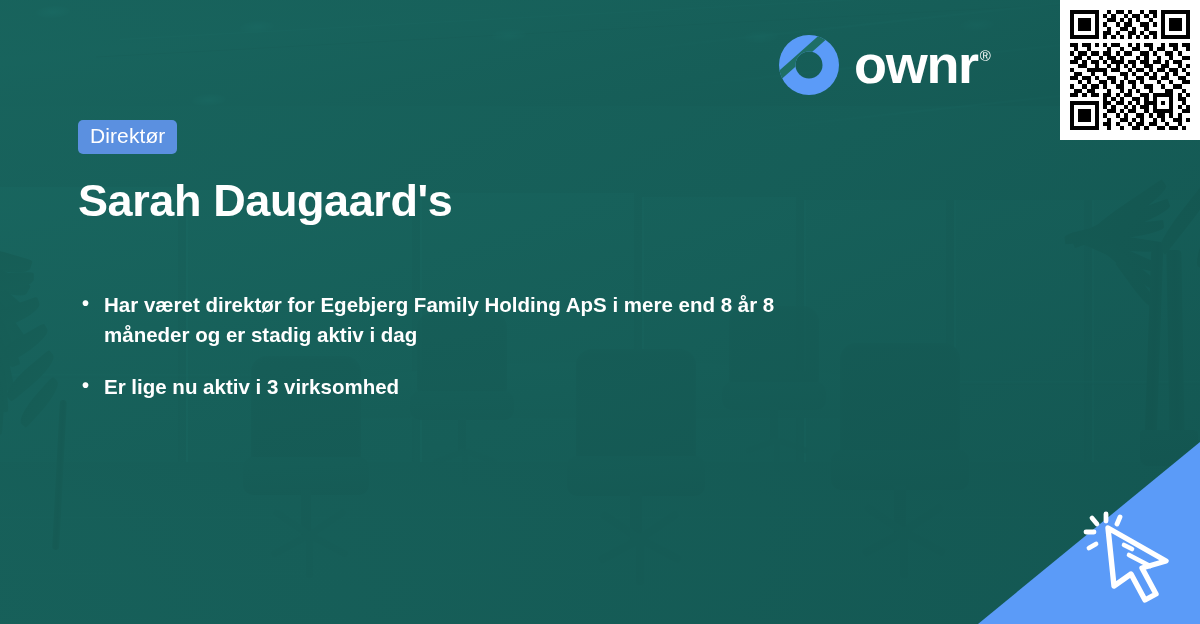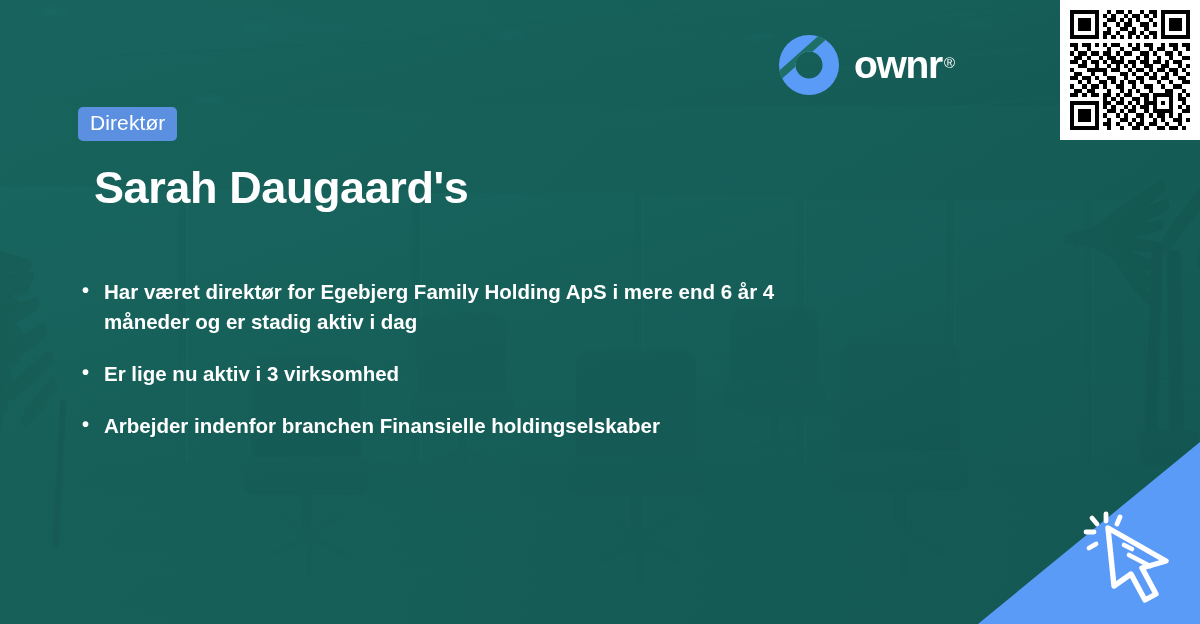--- a/index.html
+++ b/index.html
@@ -158,51 +158,51 @@
   #cursor { position:absolute; right:14px; bottom:12px; width:104px; height:104px; }
 
   
   #logo {
     position:absolute; left:778px; top:34px;
     display:flex; align-items:center; gap:14px;
   }
   #logo .mark { width:62px; height:62px; flex:none; }
   #logo .wordwrap { display:flex; align-items:flex-start; }
   #logo .word {
-    font-size:39px; font-weight:bold; color:#ffffff;
+    font-size:54px; font-weight:bold; color:#ffffff;
     letter-spacing:-1.3px; line-height:.96;
   }
   #logo .reg {
     font-size:15px; color:#ffffff; line-height:1;
     margin-top:9px; margin-left:2px;
   }
 
   
   #qrpanel {
     position:absolute; right:0; top:0;
     width:140px; height:140px;
     background:#ffffff;
     padding:10px;
   }
   #qr { width:100%; height:100%; display:block; }
 
   
-  #content { position:absolute; left:78px; top:107px; width:840px; }
+  #content { position:absolute; left:78px; top:120px; width:840px; }
 
   #badge {
     display:inline-block;
     background:#5b90e0;
     color:#ffffff;
     font-size:21px;
     padding:4px 12px 6px;
     border-radius:5px;
     letter-spacing:.1px;
   }
 
-  #headline { margin-top:22px;margin-left:16px; }
+  #headline { margin-top:22px; }
   #headline .l1 {
     font-size:45px; font-weight:bold; color:#ffffff;
     line-height:1.13; letter-spacing:-.4px;
   }
   #headline .l2 {
     font-size:37px; font-weight:normal; color:#f2f8f7;
     line-height:1.22; letter-spacing:-.2px; margin-top:2px;
   }
 
   #bullets { margin-top:63px; }
@@ -469,19 +469,18 @@
   </div>
 
   <div id="content">
     <div id="badge">Direktør</div>
 
     <div id="headline">
       <div class="l1">Sarah Daugaard's</div>
     </div>
 
     <ul id="bullets">
-      <li>Har været direktør for Egebjerg Family Holding ApS i mere end 6 år 4 måneder og er stadig aktiv i dag</li>
+      <li>Har været direktør for Egebjerg Family Holding ApS i mere end 8 år 8 måneder og er stadig aktiv i dag</li>
       <li>Er lige nu aktiv i 3 virksomhed</li>
-      <li>Arbejder indenfor branchen Finansielle holdingselskaber</li>
     </ul>
   </div>
 
 </div>
 
 </body></html>

